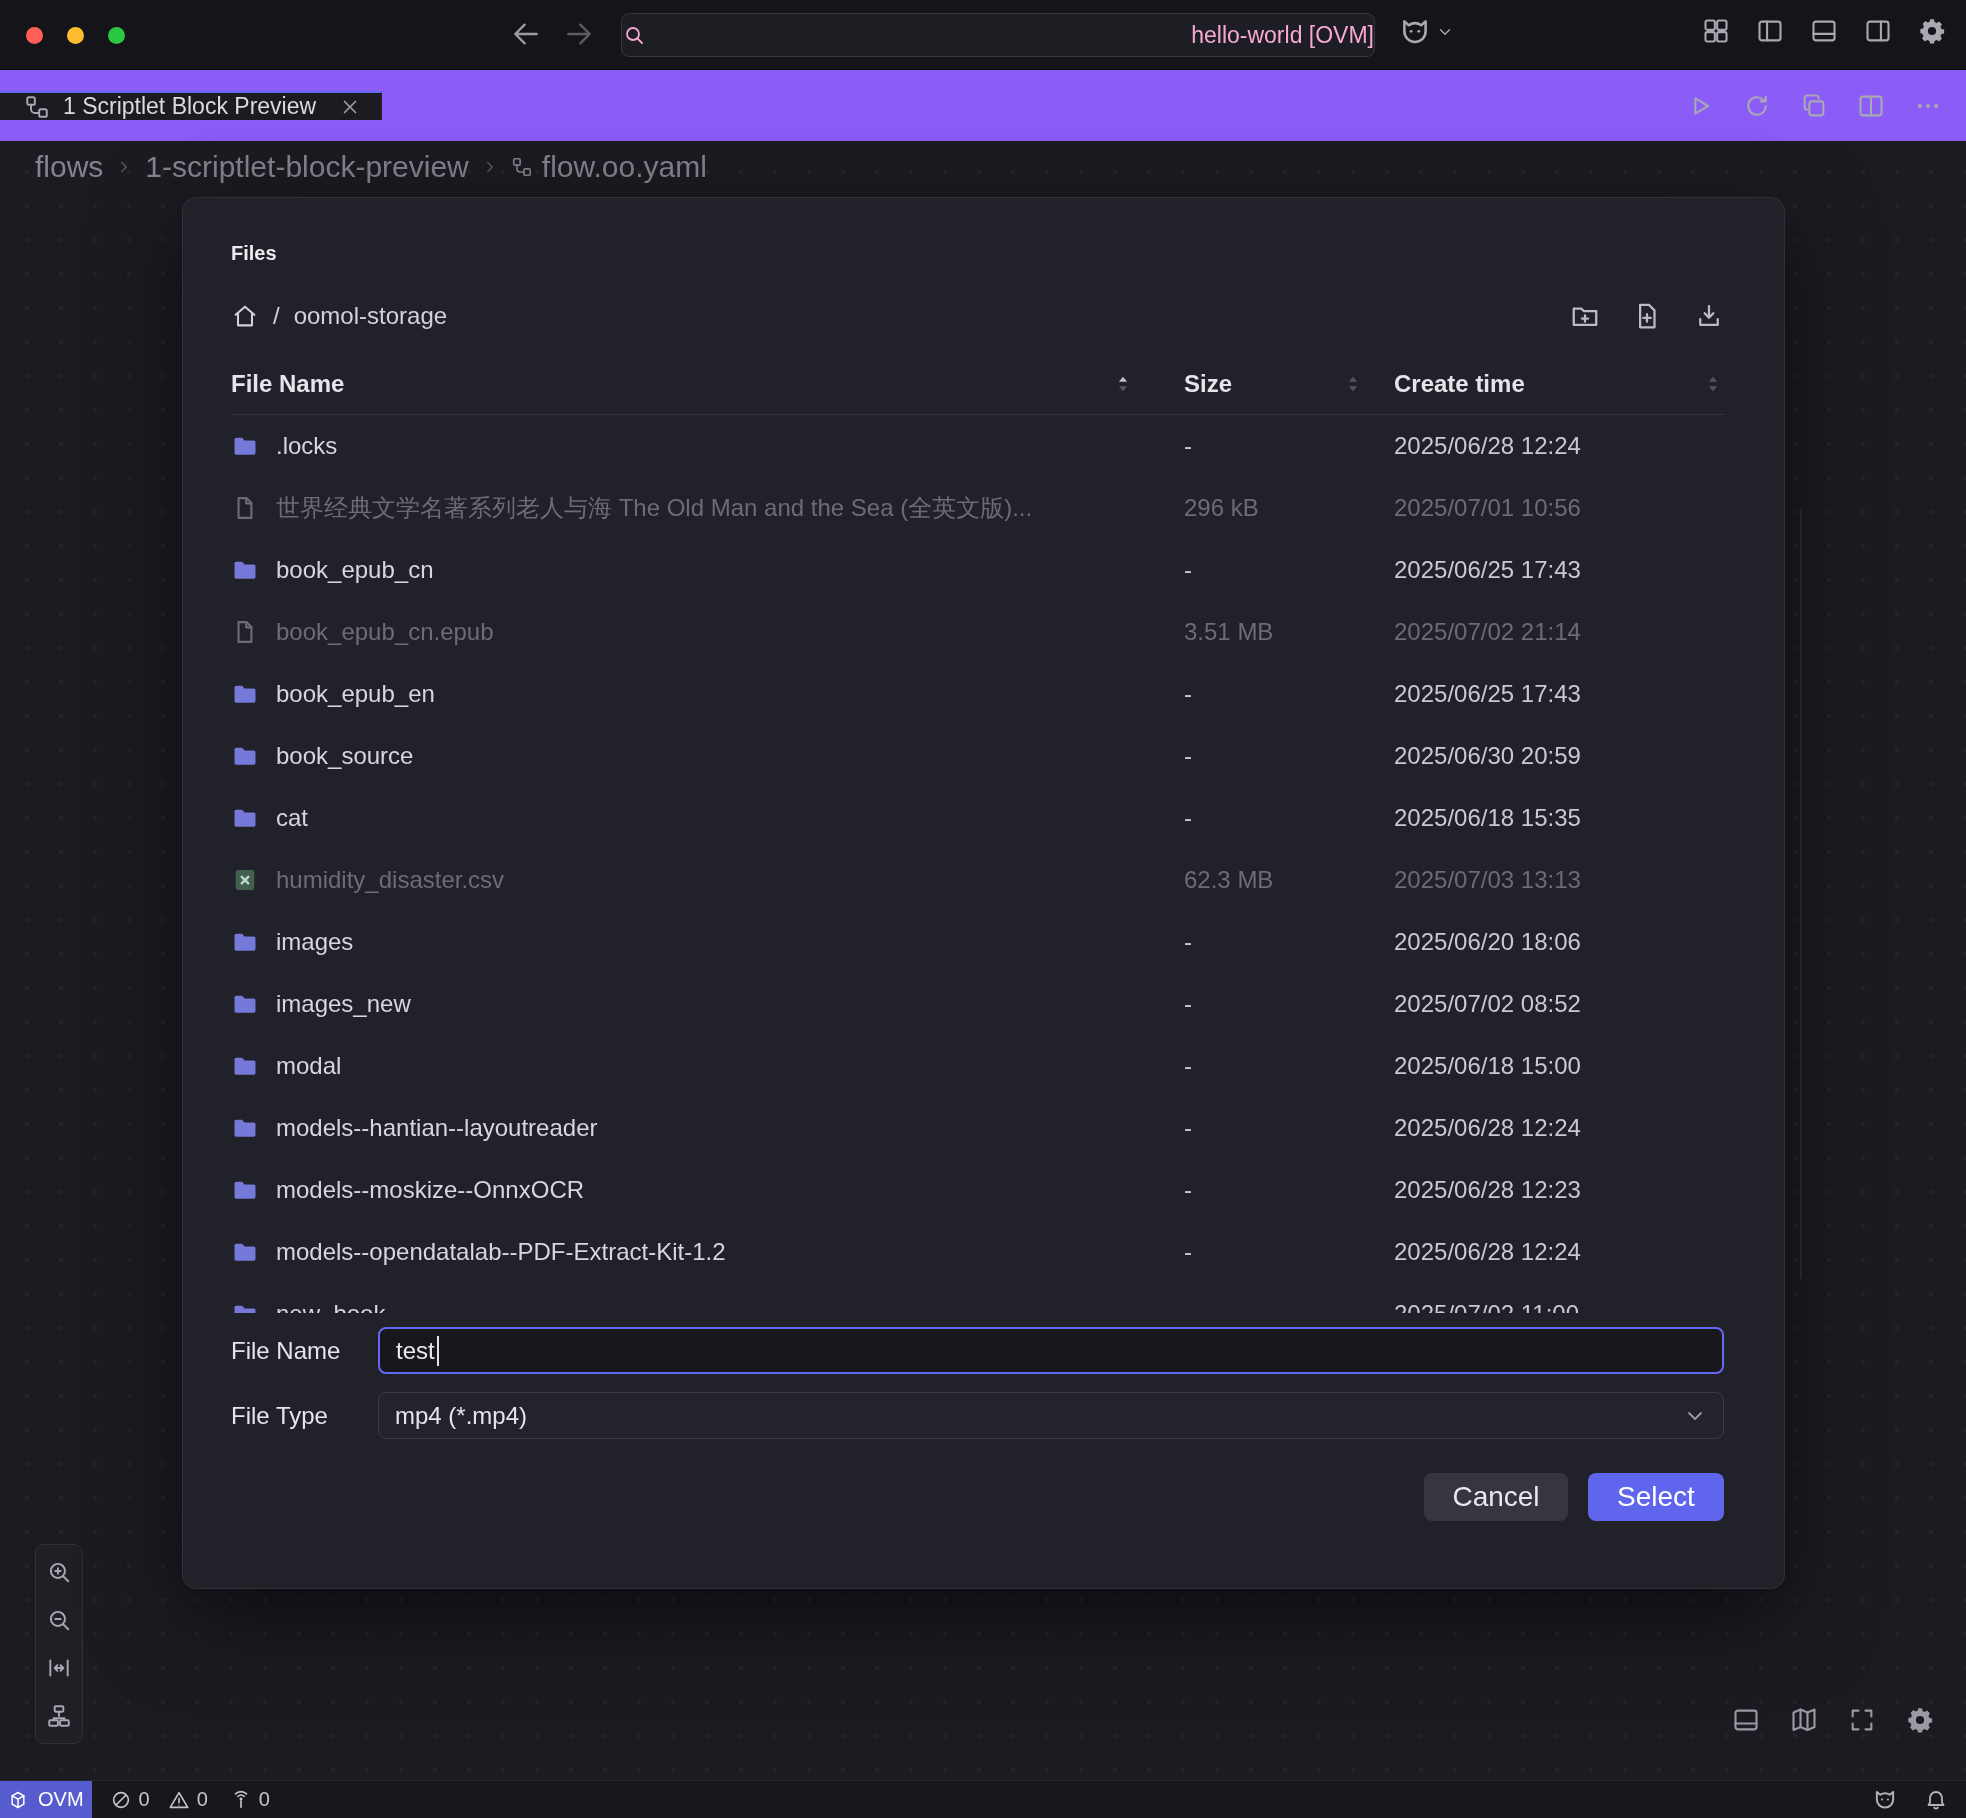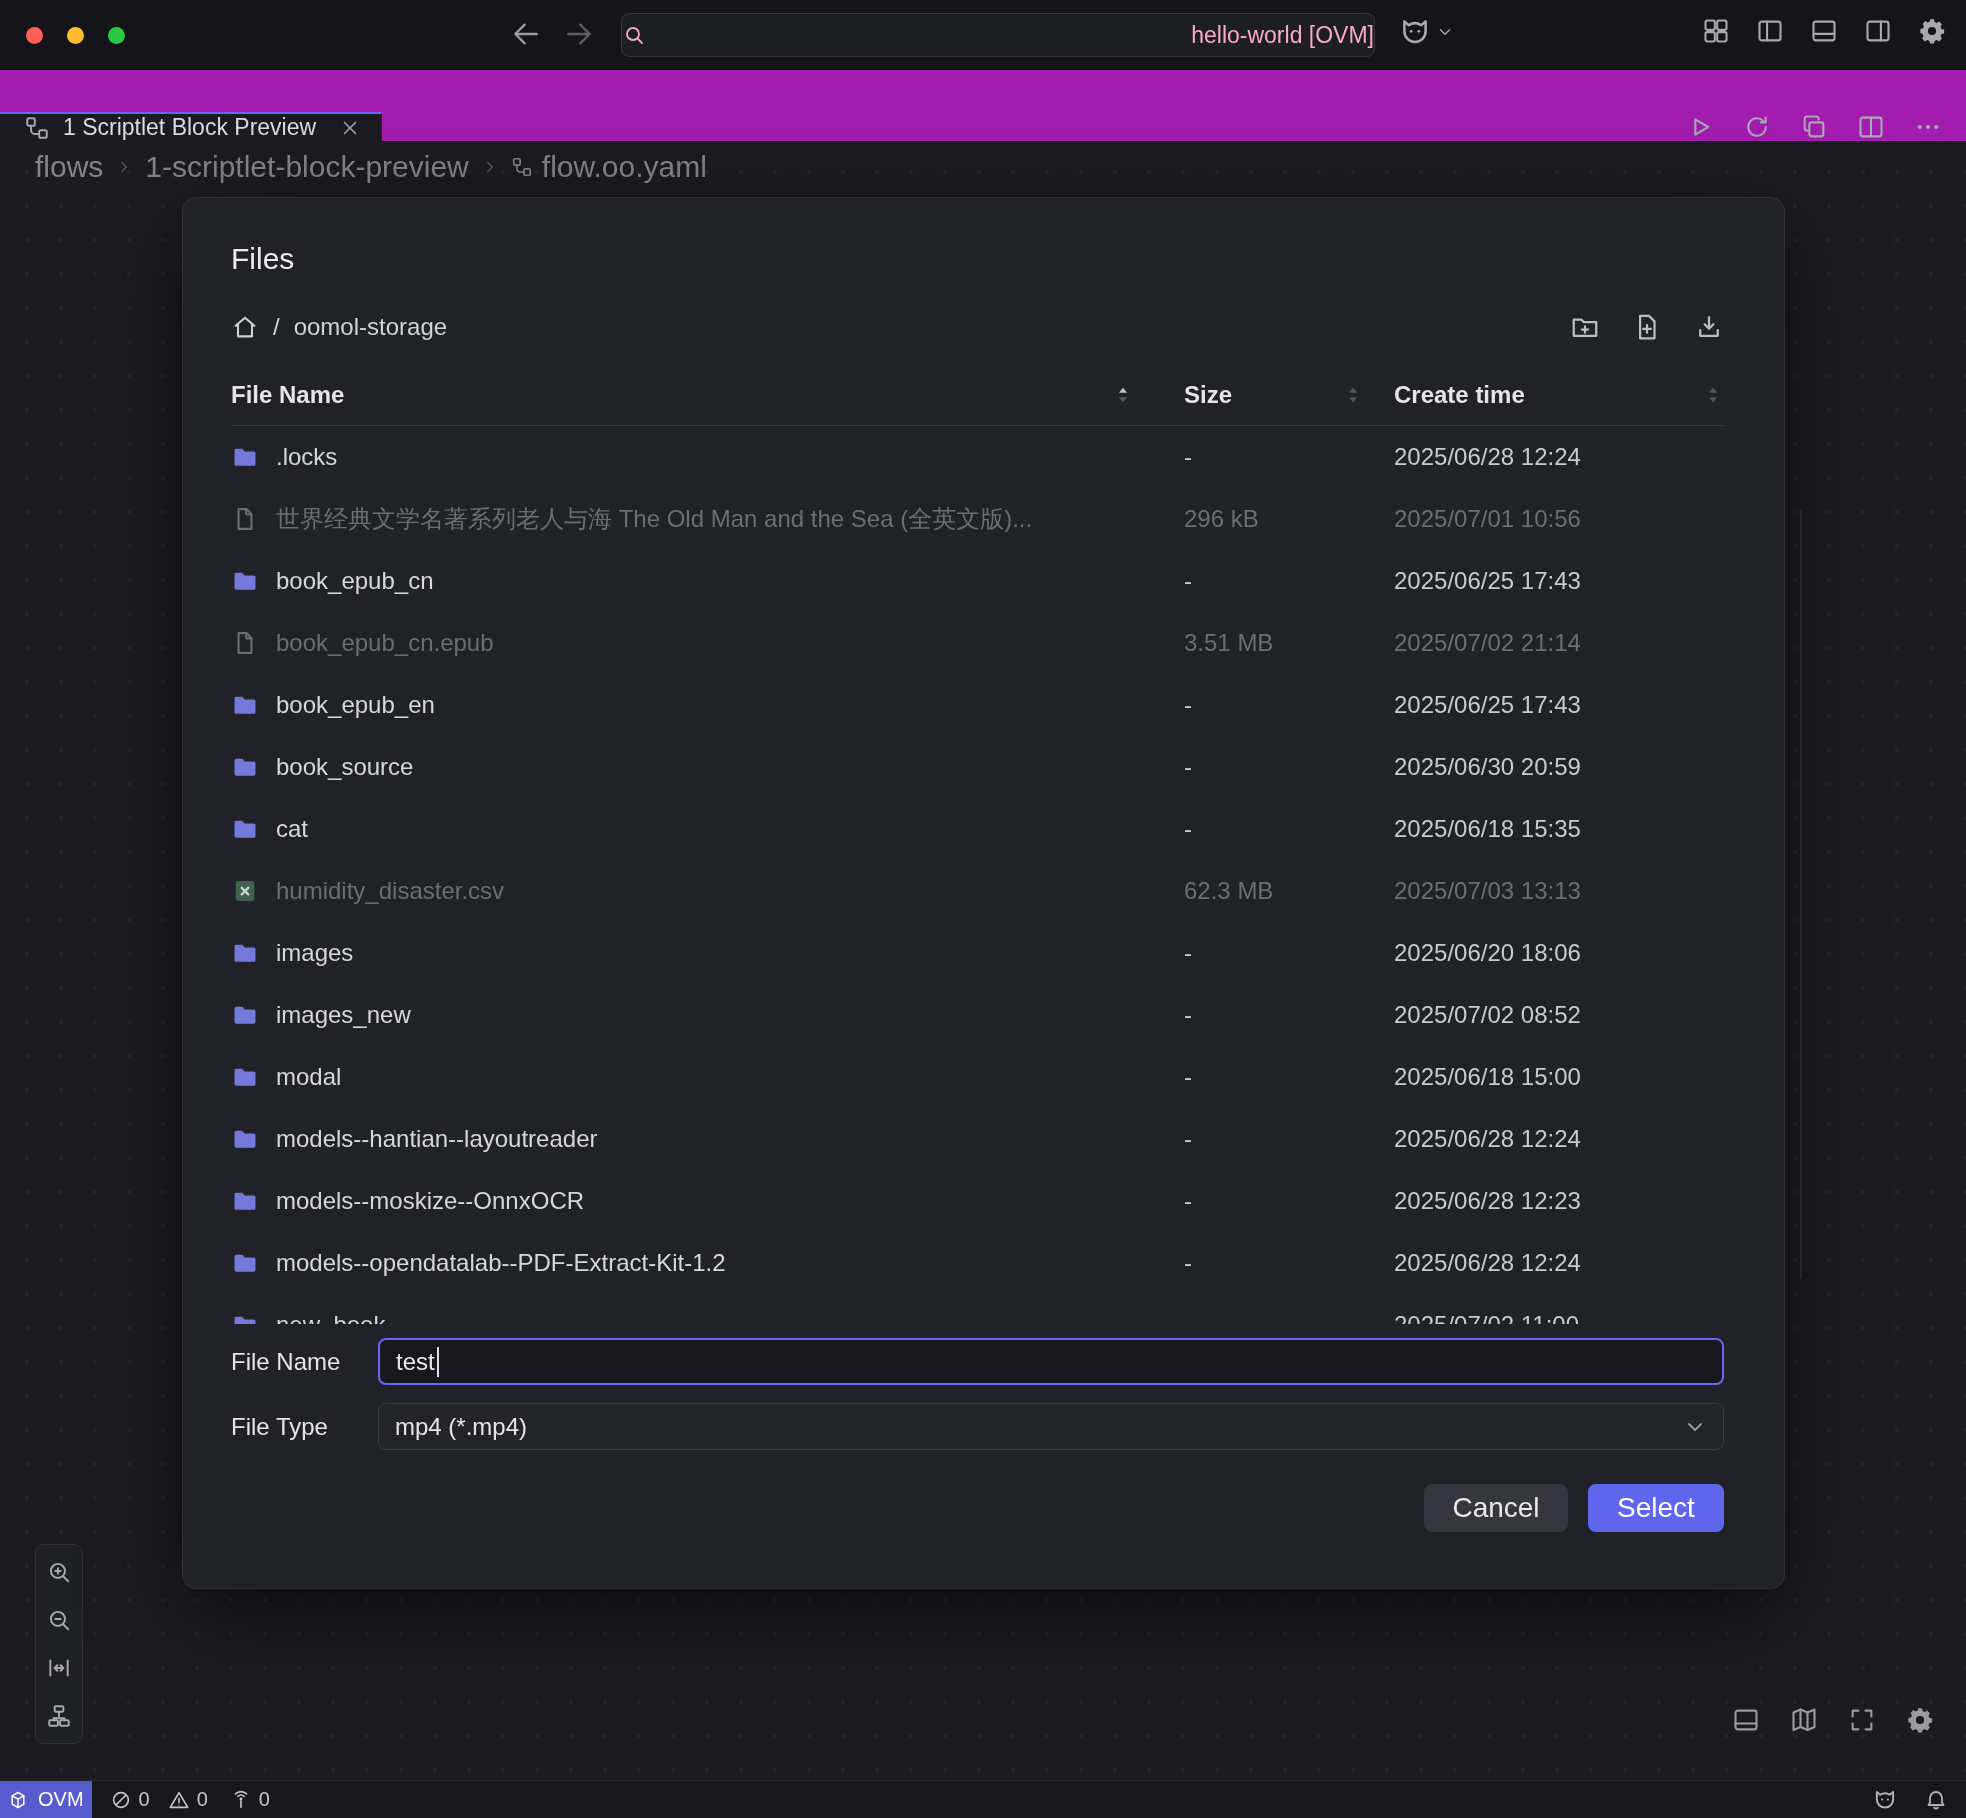--- a/index.html
+++ b/index.html
@@ -24,21 +24,21 @@
   .light.red{background:var(--tl-red);} .light.yellow{background:var(--tl-yellow);} .light.green{background:var(--tl-green);}
   .navbtn{position:absolute;top:18px;background:none;border:none;padding:0;color:#9b9ba5;cursor:default;}
   .navbtn.fwd{color:#5d5d67;}
   .searchbox{position:absolute;left:621px;top:13px;width:754px;height:44px;background:#1d1d24;border:1px solid #36363f;border-radius:8px;
     display:flex;align-items:center;justify-content:space-between;gap:11px;color:#f9a8d4;font-size:23px;}
   .ws-switcher{position:absolute;left:1398px;top:15px;display:flex;align-items:center;gap:4px;color:#a8a8b2;}
   .titlebar-right{position:absolute;right:20px;top:17px;display:flex;gap:26px;align-items:center;color:#a8a8b2;}
   .iconbtn{background:none;border:none;padding:0;color:inherit;cursor:default;display:flex;align-items:center;justify-content:center;}
 
   
-  .tabbar{position:absolute;top:70px;left:0;right:0;height:71px;background:#a21caf;display:flex;align-items:flex-end;}
+  .tabbar{position:absolute;top:70px;left:0;right:0;height:71px;background:#8b5cf6;display:flex;align-items:center;}
   .tab{display:flex;align-items:center;gap:13px;padding:0 20px 0 24px;background:#1b1b21;border-top:2px solid var(--accent);
     border-right:1px solid #26262c;color:#dadae0;font-size:23px;}
   .tab .tab-icon{color:#a8a8b2;}
   .tab-close{margin-left:10px;color:#a0a0aa;}
   .tab-actions{margin-left:auto;display:flex;align-items:center;gap:29px;padding-right:24px;color:#a8a8b2;}
 
   
   .breadcrumbs{position:absolute;top:141px;left:0;right:0;height:52px;display:flex;align-items:center;gap:12px;
     padding-left:35px;color:#84848f;font-size:30px;z-index:3;}
   .crumb-sep{color:#5a5a64;}
@@ -46,21 +46,21 @@
 
   
   .canvas{position:absolute;top:141px;bottom:38px;left:0;right:0;
     background-image:radial-gradient(#24242d 2px, transparent 2.4px);
     background-size:34px 34px;background-position:10px 14px;}
   .panel-edge{position:absolute;left:1800px;top:368px;width:2px;height:770px;background:#2e2e39;}
 
   
   .modal{position:absolute;left:182px;top:56px;width:1603px;height:1392px;background:#212129;border:1px solid #30303a;border-radius:14px;
     box-shadow:0 26px 90px rgba(0,0,0,.55);padding:42px 60px 0 48px;display:flex;flex-direction:column;z-index:5;}
-  .modal-title{font-size:30px;font-weight:normal;color:#eaeaef;margin:2px 0 30px;}
+  .modal-title{font-size:20px;font-weight:bold;color:#eaeaef;margin:2px 0 30px;}
   .path-row{display:flex;align-items:center;gap:14px;color:#d2d2da;font-size:24px;height:42px;}
   .path-home{color:#cfcfd8;}
   .path-actions{margin-left:auto;display:flex;gap:32px;color:#bcbcc6;}
 
   .table-head{display:grid;grid-template-columns:1fr 210px 330px;align-items:center;height:62px;margin-top:16px;
     border-bottom:1px solid #34343e;color:#e4e4ea;font-weight:bold;font-size:24px;}
   .head-cell{display:flex;align-items:center;justify-content:space-between;}
   .head-name{padding-right:50px;} .head-size{padding-right:30px;}
   .sort svg{display:block;}
   .sort .s-up,.sort .s-dn{fill:#56565f;}

